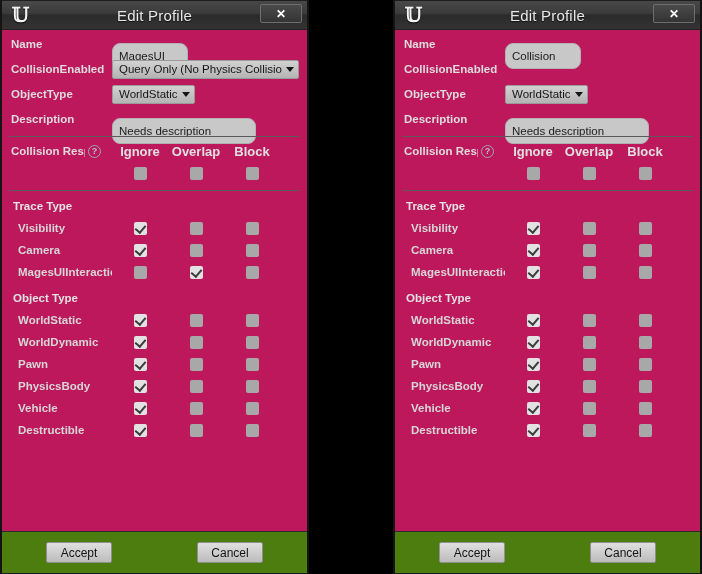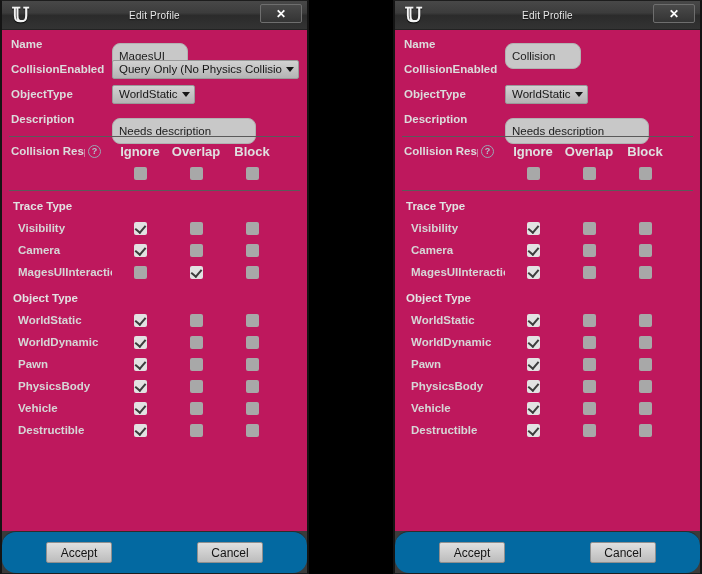--- a/index.html
+++ b/index.html
@@ -45,21 +45,21 @@
     font-size: 20px;
     font-weight: bold;
     line-height: 1;
     letter-spacing: -1px;
     text-shadow: 0 1px 1px #000;
   }
   .title-text {
     position: absolute;
     left: 0; right: 0;
     text-align: center;
-    font-size: 10px;
+    font-size: 15px;
     color: #e8e8e8;
     letter-spacing: .2px;
     pointer-events: none;
     text-shadow: 0 1px 1px #121212;
   }
   .close-btn {
     position: absolute;
     right: 5px; top: 3px;
     width: 42px; height: 19px;
     background: linear-gradient(to bottom, #4a4a4a, #343434);
@@ -225,23 +225,22 @@
   .section-row { height: 22px; margin-top: 4px; }
   .spacer { flex: 1 1 auto; }
 
   
   .footer {
     flex: 0 0 42px;
     display: flex;
     align-items: center;
     justify-content: center;
     gap: 85px;
-    background: #0369a1;
+    background: #4d7c0f;
     border-top: 1px solid #2c2c2c;
-    border-radius: 14px;
   }
   .btn {
     width: 66px; height: 21px;
     background: linear-gradient(to bottom, #e0e0e0, #bcbcbc);
     border: 1px solid #8f8f8f;
     border-radius: 2px;
     color: #141414;
     font-size: 12px;
     display: flex; align-items: center; justify-content: center;
     cursor: pointer;

